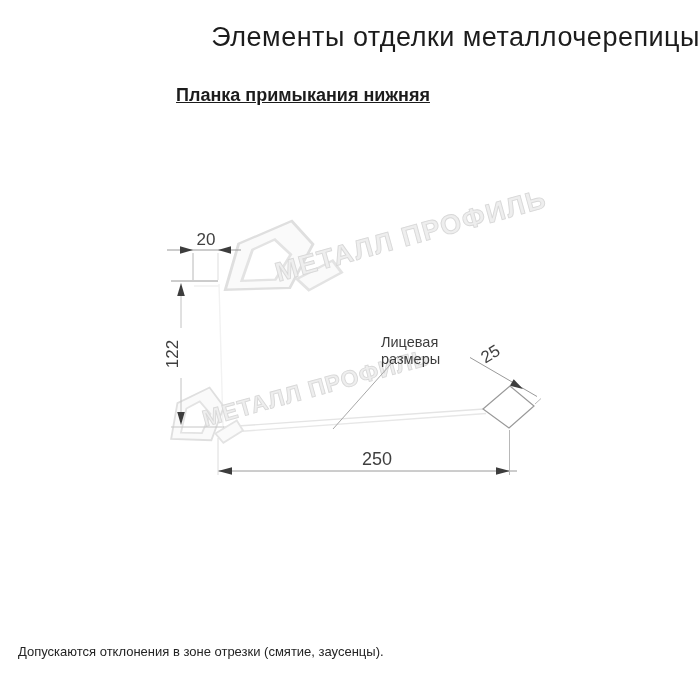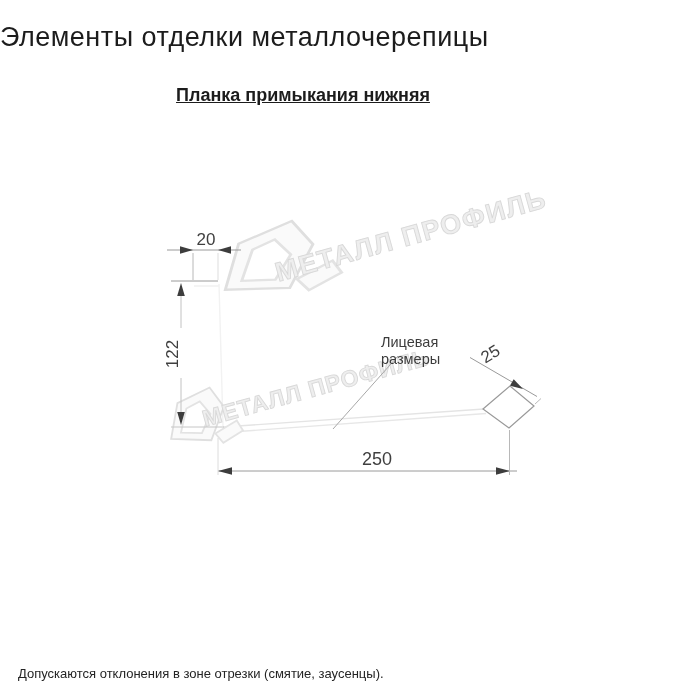--- a/index.html
+++ b/index.html
@@ -1,35 +1,35 @@
 <!DOCTYPE html>
 <html><head>
 <meta charset="utf-8">
 <style>
   html,body{margin:0;padding:0;background:#fff;}
   #page{position:relative;width:700px;height:700px;background:#ffffff;overflow:hidden;
         font-family:"Liberation Sans",sans-serif;}
   .abs{position:absolute;}
   
-  #title{left:0;top:22px;width:700px;text-align:left;font-size:27px;font-weight:400;color:#1c1c1c;letter-spacing:.5px;}
+  #title{left:0;top:22px;width:700px;text-align:right;font-size:27px;font-weight:400;color:#1c1c1c;letter-spacing:.5px;}
   #subtitle{left:0;top:85px;width:606px;text-align:center;font-size:18px;font-weight:700;color:#1c1c1c;text-decoration:underline;}
   #model{left:0;top:117px;width:606px;text-align:center;font-size:18px;font-weight:400;color:#1c1c1c;}
   
   .wm-text{color:#eeeeee;-webkit-text-stroke:0.9px #d8d8d8;font-weight:700;white-space:nowrap;
            transform-origin:left center;user-select:none;}
   #wm1{left:276px;top:258px;font-size:27px;letter-spacing:1.5px;transform:rotate(-15.5deg);}
   #wm2{left:203px;top:406px;font-size:23px;letter-spacing:1px;transform:rotate(-15.5deg);}
   
   svg.layer{left:0;top:0;}
   
   #front-label{left:381px;top:334px;width:76px;text-align:left;font-size:14.5px;line-height:16.5px;color:#3c3c3c;}
   
   .foot{left:18px;width:660px;font-size:13px;color:#242424;}
   #foot1{top:649px;}
-  #foot2{top:666px;}
+  #foot2{top:644px;}
 </style>
 </head>
 <body>
 
 <div id="page">
 
   <svg class="layer abs" width="700" height="700" viewBox="0 0 700 700">
     <defs>
       <g id="mp-logo">
         <path d="M10,46 L26,10 L64,2 L74,26 L52,58 Z" fill="#fafafa" stroke="#dfdfdf" stroke-width="2"></path>

